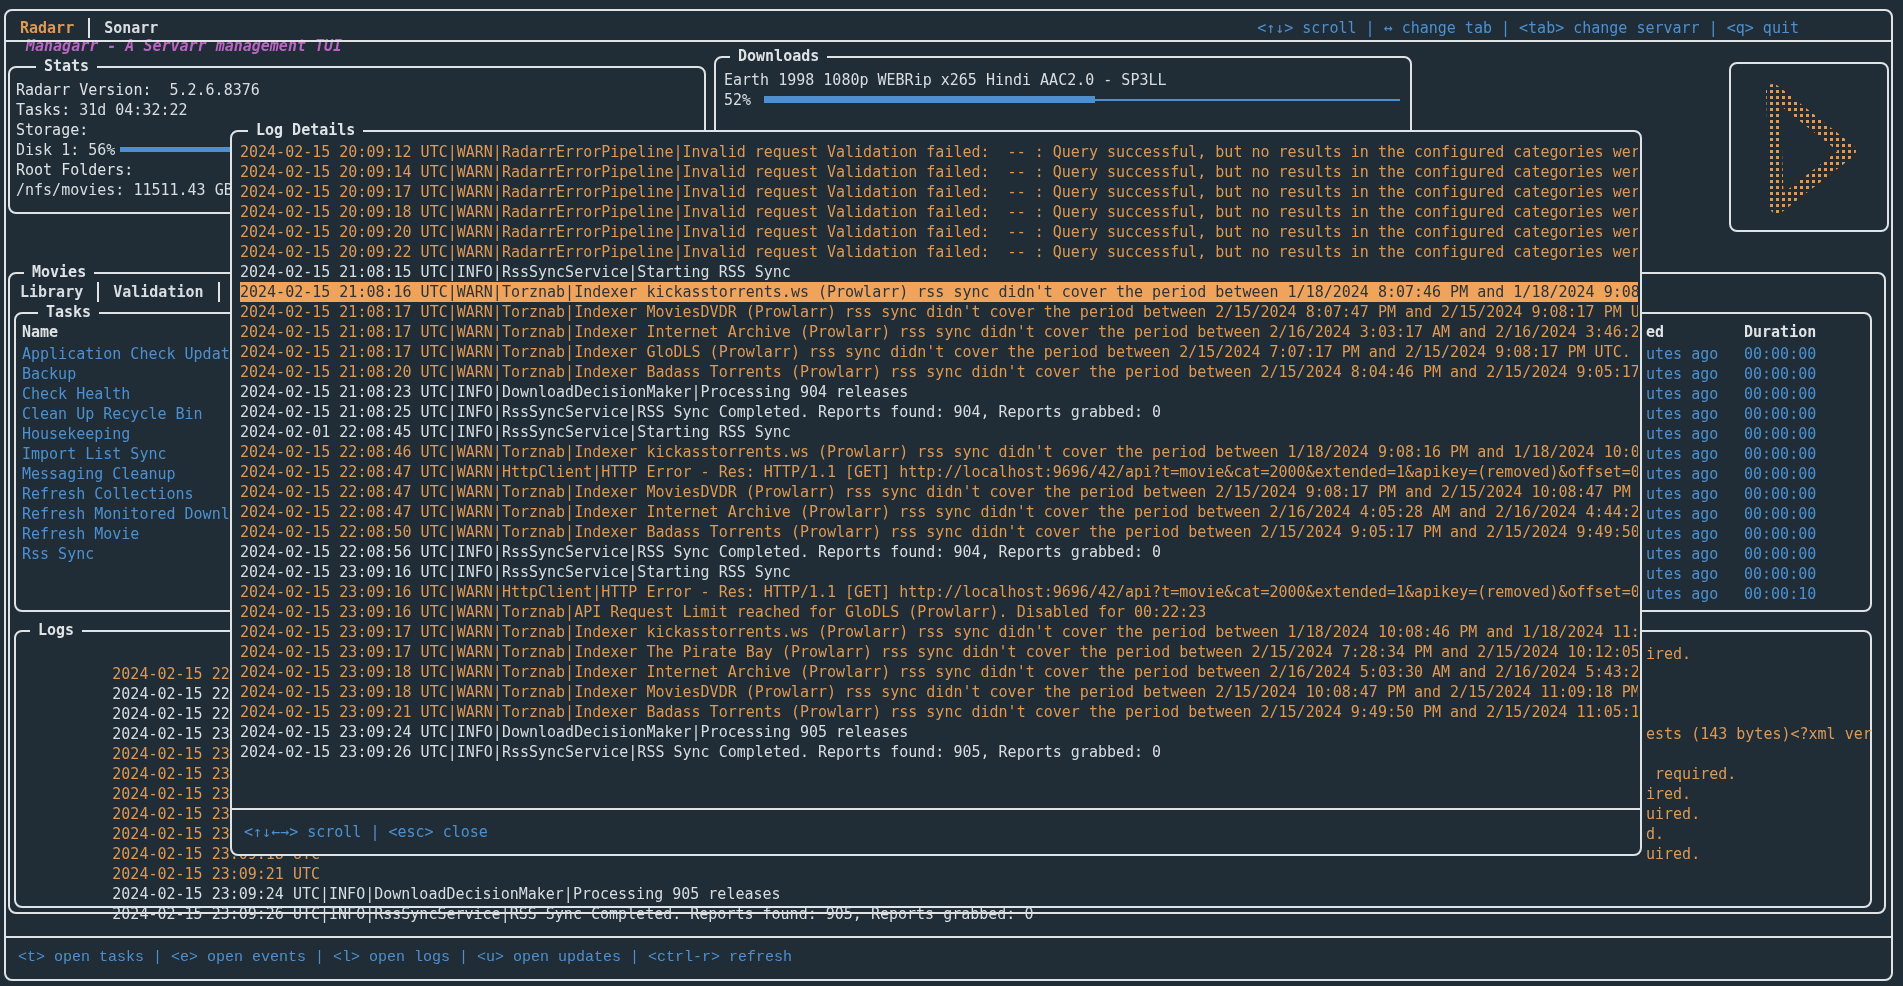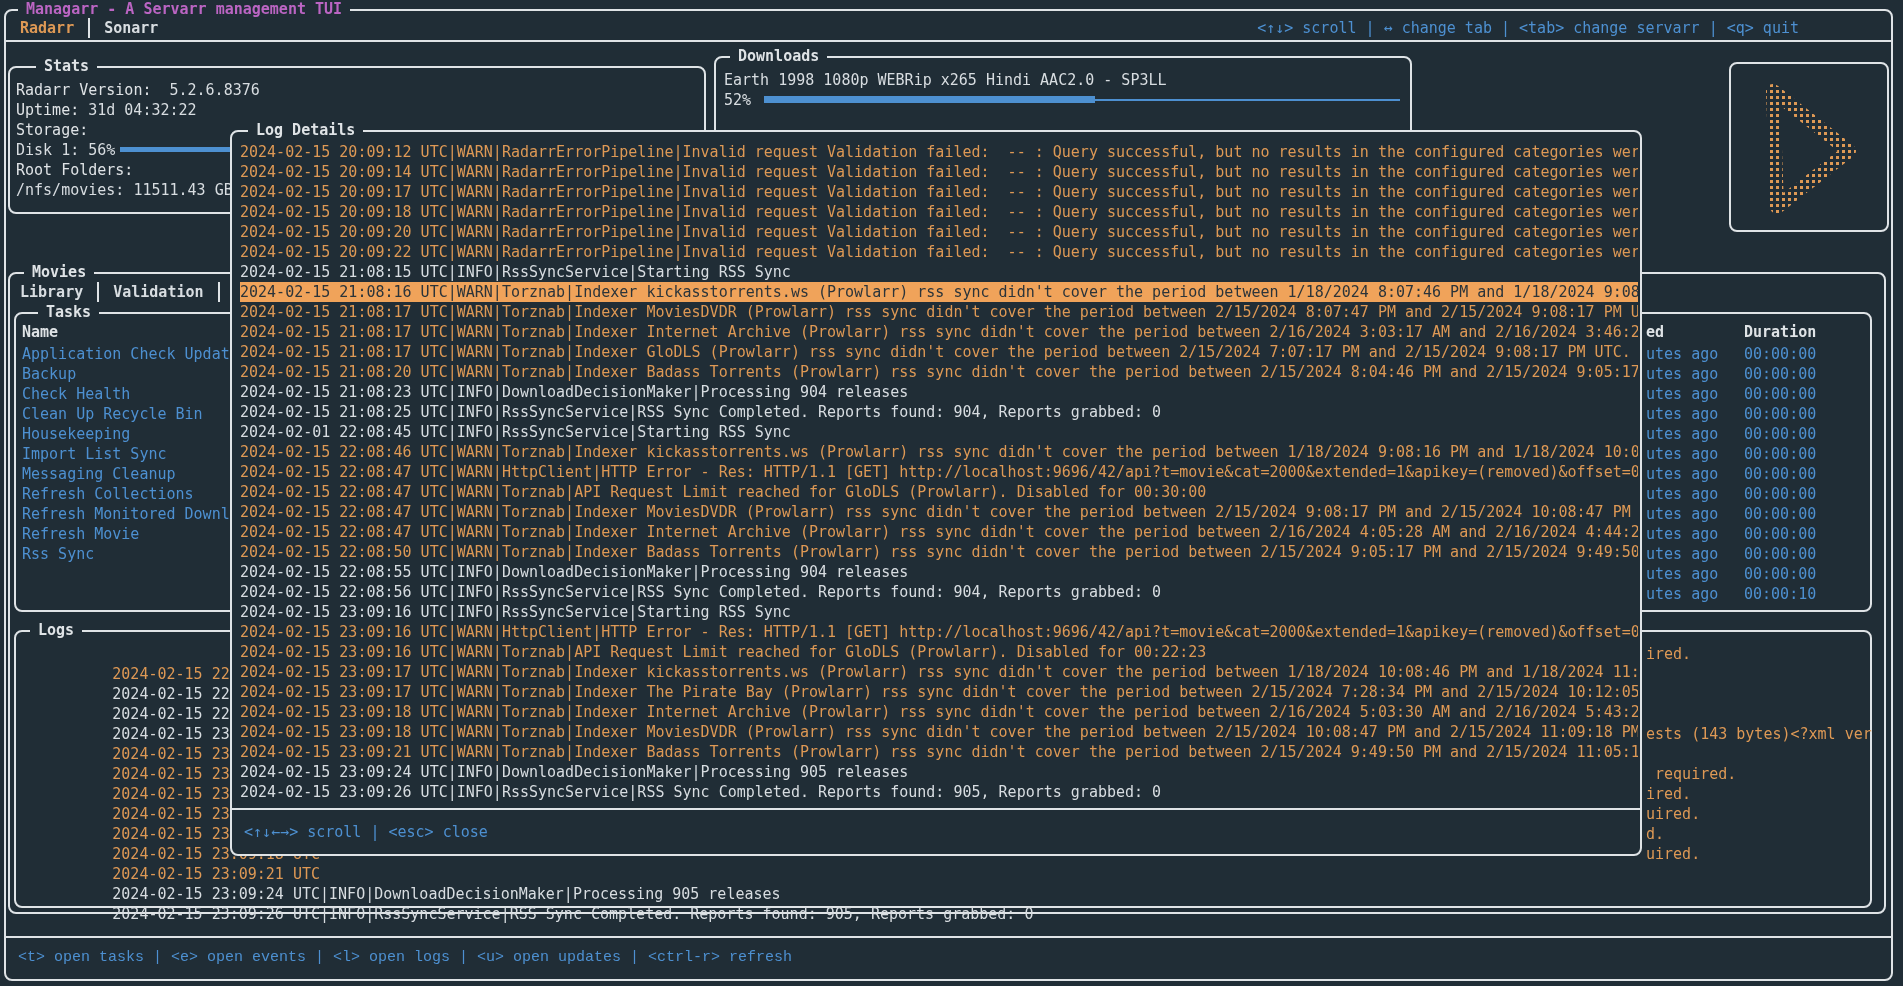--- a/index.html
+++ b/index.html
@@ -5,21 +5,21 @@
   :root{
     --bg:#202d36; --fg:#dfe3e6; --text:#d8dde1; --orange:#de9955;
     --orange-hl:#f0a35a; --sel-text:#2b343a; --blue:#4d90d1; --magenta:#bb65c3;
   }
   *{margin:0;padding:0;box-sizing:border-box;}
   body{background:#10181d;}
   .app{position:relative;width:1903px;height:986px;background:var(--bg);
     color:var(--text);font:15px/20px "DejaVu Sans Mono","Liberation Mono",monospace;overflow:hidden;}
   .box{position:absolute;border:2px solid var(--fg);border-radius:8px;background:transparent;}
   .box-title{position:absolute;top:-12px;background:var(--bg);padding:0 8px;font-weight:bold;color:var(--fg);white-space:pre;}
-  .app-title{color:var(--magenta);}
+  .app-title{color:var(--magenta);font-style:italic;margin-top:37px;}
   .keys{position:absolute;color:var(--blue);white-space:pre;}
   .hline{position:absolute;height:2px;background:var(--fg);}
   .tabbar{position:absolute;display:flex;gap:14px;align-items:center;white-space:pre;}
   .tab{font-weight:bold;color:var(--text);}
   .tab.active{color:var(--orange);}
   .tdiv{width:0;height:20px;border-left:2px solid var(--fg);}
   .rowline{position:relative;height:20px;white-space:pre;overflow:hidden;}
   .lbl{font-weight:normal;color:var(--fg);}
   .gap1{margin-left:9px;} .gap2{margin-left:18px;}
   .bar{position:absolute;background:var(--blue);}
@@ -72,21 +72,21 @@
     <span class="tdiv"></span>
     <span class="tab">Sonarr</span>
   </div>
   <div class="keys" style="top:18px;right:104px;">&lt;↑↓&gt; scroll | ↔ change tab | &lt;tab&gt; change servarr | &lt;q&gt; quit</div>
   <div class="hline" style="top:40px;left:4px;width:1889px;"></div>
 
   <div class="box" style="left:8px;top:66px;width:698px;height:148px;">
     <span class="box-title" style="left:26px;">Stats</span>
     <div class="stats-rows">
       <div class="rowline"><span class="lbl">Radarr Version:</span><span class="gap2">5.2.6.8376</span></div>
-      <div class="rowline"><span class="lbl">Uptime:</span><span class="gap1">31d 04:32:22</span></div>
+      <div class="rowline"><span class="lbl">Tasks:</span><span class="gap1">31d 04:32:22</span></div>
       <div class="rowline"><span class="lbl">Storage:</span></div>
       <div class="rowline"><span>Disk 1: 56%</span><span class="bar" style="left:104px;top:7px;width:112px;height:5px;"></span></div>
       <div class="rowline"><span class="lbl">Root Folders:</span></div>
       <div class="rowline"><span>/nfs/movies: 11511.43 GB</span></div>
     </div>
   </div>
 
   <div class="box" style="left:714px;top:56px;width:698px;height:158px;">
     <span class="box-title" style="left:14px;">Downloads</span>
     <div class="dl-item">Earth 1998 1080p WEBRip x265 Hindi AAC2.0 - SP3LL</div>
@@ -324,29 +324,27 @@
         <div class="mrow info">2024-02-15 21:08:23 UTC|INFO|DownloadDecisionMaker|Processing 904 releases</div>
 
         <div class="mrow info">2024-02-15 21:08:25 UTC|INFO|RssSyncService|RSS Sync Completed. Reports found: 904, Reports grabbed: 0</div>
 
         <div class="mrow info">2024-02-01 22:08:45 UTC|INFO|RssSyncService|Starting RSS Sync</div>
 
         <div class="mrow warn">2024-02-15 22:08:46 UTC|WARN|Torznab|Indexer kickasstorrents.ws (Prowlarr) rss sync didn't cover the period between 1/18/2024 9:08:16 PM and 1/18/2024 10:08:</div>
 
         <div class="mrow warn">2024-02-15 22:08:47 UTC|WARN|HttpClient|HTTP Error - Res: HTTP/1.1 [GET] http://localhost:9696/42/api?t=movie&amp;cat=2000&amp;extended=1&amp;apikey=(removed)&amp;offset=0&amp;l</div>
 
-        <div class="mrow warn">2024-02-15 22:08:47 UTC|WARN|Torznab|API Request Limit reached for GloDLS (Prowlarr). Disabled for 00:30:00</div>
 
         <div class="mrow warn">2024-02-15 22:08:47 UTC|WARN|Torznab|Indexer MoviesDVDR (Prowlarr) rss sync didn't cover the period between 2/15/2024 9:08:17 PM and 2/15/2024 10:08:47 PM UT</div>
 
         <div class="mrow warn">2024-02-15 22:08:47 UTC|WARN|Torznab|Indexer Internet Archive (Prowlarr) rss sync didn't cover the period between 2/16/2024 4:05:28 AM and 2/16/2024 4:44:27</div>
 
         <div class="mrow warn">2024-02-15 22:08:50 UTC|WARN|Torznab|Indexer Badass Torrents (Prowlarr) rss sync didn't cover the period between 2/15/2024 9:05:17 PM and 2/15/2024 9:49:50 P</div>
 
-        <div class="mrow info">2024-02-15 22:08:55 UTC|INFO|DownloadDecisionMaker|Processing 904 releases</div>
 
         <div class="mrow info">2024-02-15 22:08:56 UTC|INFO|RssSyncService|RSS Sync Completed. Reports found: 904, Reports grabbed: 0</div>
 
         <div class="mrow info">2024-02-15 23:09:16 UTC|INFO|RssSyncService|Starting RSS Sync</div>
 
         <div class="mrow warn">2024-02-15 23:09:16 UTC|WARN|HttpClient|HTTP Error - Res: HTTP/1.1 [GET] http://localhost:9696/42/api?t=movie&amp;cat=2000&amp;extended=1&amp;apikey=(removed)&amp;offset=0&amp;l</div>
 
         <div class="mrow warn">2024-02-15 23:09:16 UTC|WARN|Torznab|API Request Limit reached for GloDLS (Prowlarr). Disabled for 00:22:23</div>
 
         <div class="mrow warn">2024-02-15 23:09:17 UTC|WARN|Torznab|Indexer kickasstorrents.ws (Prowlarr) rss sync didn't cover the period between 1/18/2024 10:08:46 PM and 1/18/2024 11:09</div>

